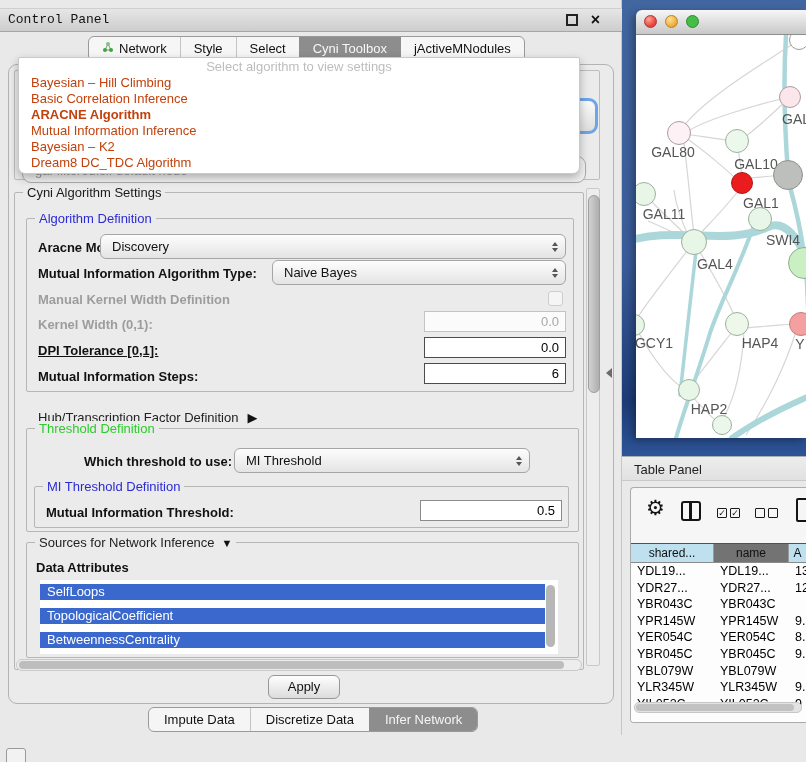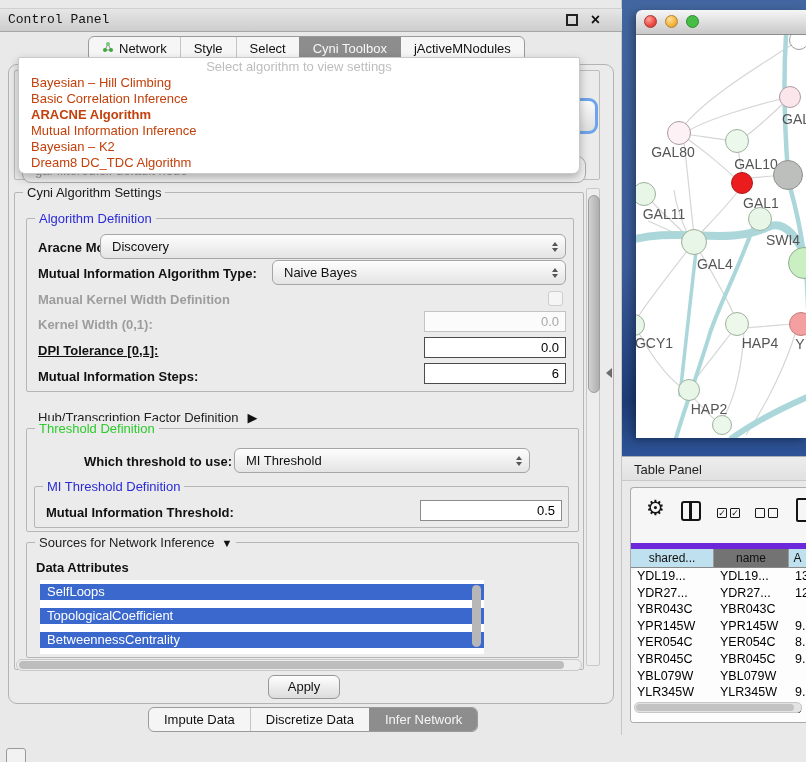--- a/index.html
+++ b/index.html
@@ -52,21 +52,21 @@
   .field.strong{border:1px solid #4c4c4c;}
   .field.mid{border:1px solid #8b8b8b;text-align:right;}
   .field.dis{border:1px solid #c3c3c3;background:#fbfbfb;color:#a8a8a8;}
 
   .checkbox{position:absolute;width:13px;height:13px;border:1px solid #cdcdcd;border-radius:3px;background:#f5f5f5;}
 
   .hub-row{position:absolute;left:38px;top:394px;font-size:13px;color:#222;display:flex;align-items:center;gap:9px;margin-top:16px;}
   .tri-right{font-size:13px;color:#111;}
   .tri-dn-ico{font-size:11px;color:#111;margin-left:7px;}
 
-  .attr-list{position:absolute;left:40px;top:580px;width:444px;height:74px;background:#fff;overflow:hidden;}
+  .attr-list{position:absolute;left:40px;top:580px;width:518px;height:74px;background:#fff;overflow:hidden;}
   .attr-item{width:505px;height:16px;line-height:16px;font-size:13px;color:#fff;background:#3a68cc;padding-left:7px;box-sizing:border-box;margin-top:8px;}
   .attr-first{margin-top:4px;}
   .attr-sb{position:absolute;right:3px;top:5px;width:9px;height:62px;background:#b7b7b7;border-radius:5px;}
 
   .vsb{position:absolute;left:586px;top:188px;width:14px;height:478px;background:#ededed;border:1px solid #c9c9c9;box-sizing:border-box;border-radius:2px;}
   .vsb-thumb{position:absolute;left:1px;top:6px;width:10px;height:196px;background:linear-gradient(90deg,#d2d2d2,#aeaeae);border:1px solid #9e9e9e;border-radius:6px;}
   .hsb{position:absolute;left:16px;top:659px;width:566px;height:12px;background:#ededed;border:1px solid #c9c9c9;box-sizing:border-box;border-radius:6px;}
   .hsb-thumb{position:absolute;left:2px;top:1px;width:545px;height:8px;background:#bdbdbd;border-radius:5px;}
 
   .apply-btn{position:absolute;left:268px;top:675px;width:70px;height:22px;border:1px solid #979797;border-radius:6px;background:linear-gradient(#fefefe,#dcdcdc);font-size:13px;text-align:center;line-height:22px;color:#111;}
@@ -95,21 +95,21 @@
   .tp-header{position:absolute;left:622px;top:456px;width:184px;height:25px;background:linear-gradient(#ededed,#e1e1e1);border-top:1px solid #a9afb6;border-bottom:1px solid #c9c9c9;font-size:13px;line-height:25px;color:#222;box-sizing:border-box;padding-left:12px;}
   .tp-panel{position:absolute;left:630px;top:487px;width:176px;height:234px;border:1px solid #ababab;border-right:none;border-radius:4px 0 0 4px;background:#f6f6f6;overflow:hidden;}
   .tp-toolbar{position:relative;height:55px;}
   .gear{position:absolute;left:15px;top:8px;font-size:21px;color:#141414;font-family:"DejaVu Sans",sans-serif;}
   .cols-ic{position:absolute;left:50px;top:13px;width:16px;height:16px;border:2.5px solid #141414;border-radius:3px;}
   .cols-ic::after{content:"";position:absolute;left:6px;top:0;width:2.5px;height:16px;background:#141414;}
   .cbx{position:absolute;top:20px;width:8px;height:8px;border:1.5px solid #1a1a1a;border-radius:1px;font-size:9px;line-height:8px;color:#1a1a1a;text-align:center;}
   .doc-ic{position:absolute;left:165px;top:10px;width:15px;height:20px;border:2.5px solid #141414;border-radius:2px;background:#f6f6f6;}
 
   .tbl{position:absolute;left:0;top:55px;width:176px;}
-  .tbl-head{display:flex;height:19px;border-top:6px solid #6d28d9;justify-content:space-between;}
+  .tbl-head{display:flex;height:19px;border-top:1px solid #6d28d9;justify-content:space-between;}
   .th{box-sizing:border-box;border-right:1px solid #9a9a9a;border-bottom:1px solid #8a8a8a;font-size:12px;line-height:18px;text-align:center;color:#111;overflow:hidden;white-space:nowrap;}
   .th.hi{background:#bfe0ee;}
   .th.norm{background:#737373;}
   .tbl-body{height:174px;overflow:hidden;background:#fdfdfd;border-radius:7px;}
   .tr{display:flex;height:16.6px;}
   .td{box-sizing:border-box;font-size:12.5px;line-height:16.5px;padding-left:6px;color:#000;overflow:hidden;white-space:nowrap;}
   .tp-hsb{position:absolute;left:3px;top:214px;width:168px;height:11px;background:#e3e3e3;border:1px solid #c7c7c7;border-radius:5px;box-sizing:border-box;}
   .tp-hsb-thumb{position:absolute;left:1px;top:1px;width:158px;height:7px;background:#c2c2c2;border-radius:4px;}
 </style>
 </head>

